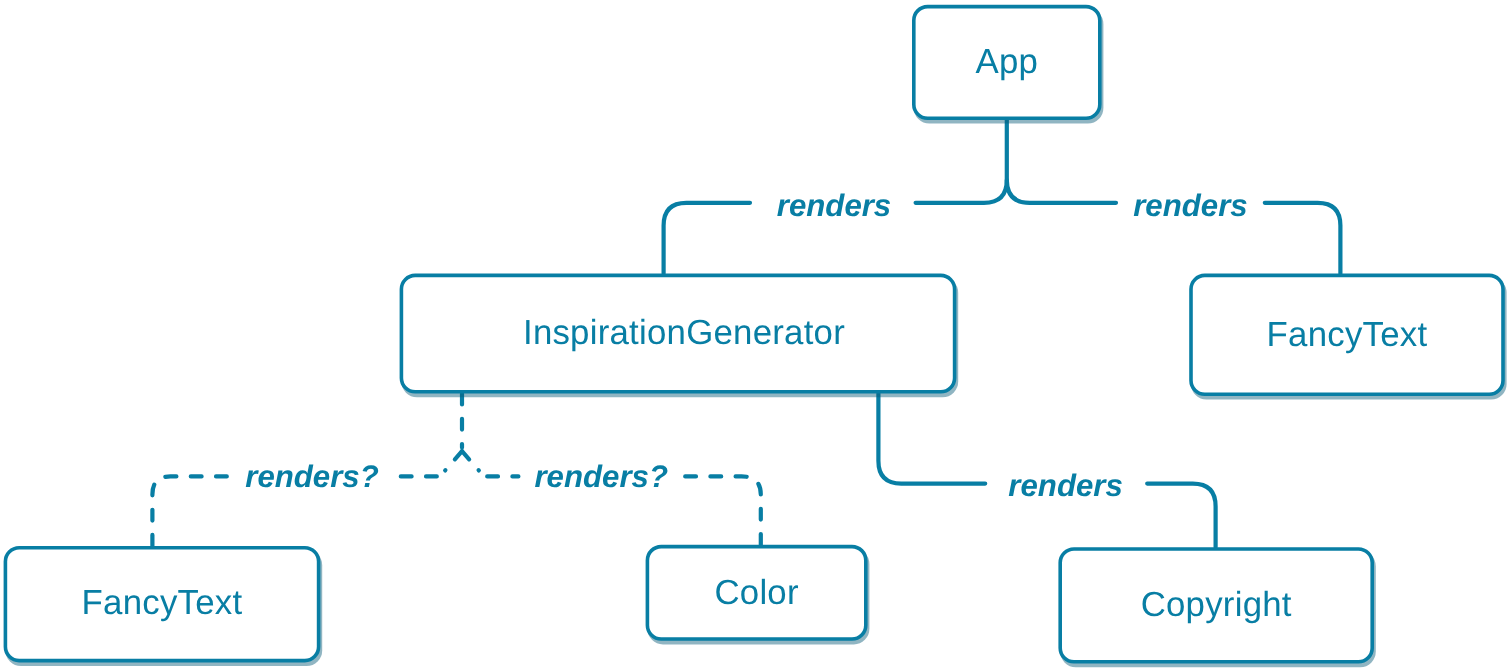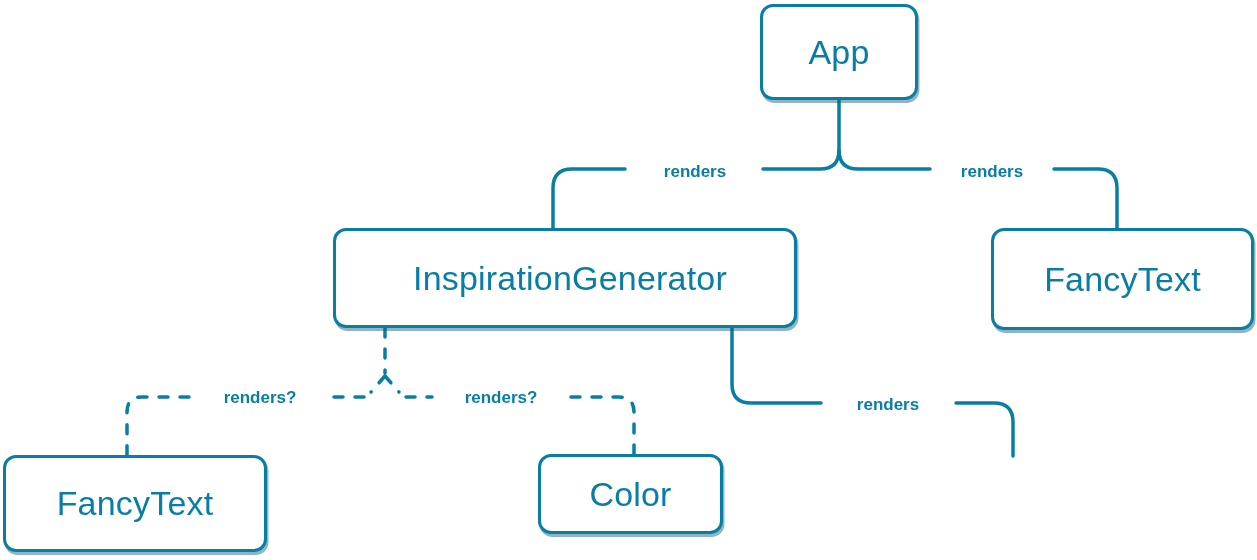--- a/index.html
+++ b/index.html
@@ -36,33 +36,34 @@
     position: absolute;
     box-sizing: border-box;
     background: var(--node-fill, #ffffff);
     border: 3px solid var(--accent, #087EA4);
     border-radius: 13px;
     box-shadow: 1.5px 3px 0 rgba(8, 90, 120, 0.45);
     display: flex;
     align-items: center;
     justify-content: center;
     color: var(--accent, #087EA4);
-    font-size: 34px;
+    font-size: 29px;
     font-weight: 500;
     letter-spacing: 0.2px;
     white-space: nowrap;
   }
   .edge-label {
     position: absolute;
     transform: translate(-50%, -50%);
     color: var(--accent, #087EA4);
-    font-size: 17px;
+    font-size: 26px;
     font-weight: 700;
     white-space: nowrap;
     line-height: 1;
+    font-style: italic;
   }
 </style>
 </head>
 <body>
 
 <div class="diagram">
 
   <svg class="edges" viewBox="0 0 1257 560" xmlns="http://www.w3.org/2000/svg" aria-hidden="true">
 
     <path d="M 839 100 V 150 Q 839 169 820 169 H 763"></path>
@@ -98,20 +99,23 @@
   </div>
 
   <div class="node" style="left:3px; top:455px; width:264px; height:97px;">
     <span>FancyText</span>
   </div>
 
   <div class="node" style="left:538px; top:454px; width:185px; height:80px;">
     <span>Color</span>
   </div>
 
+  <div class="node" style="left:882px; top:456px; width:263px; height:97px;">
+    <span>Copyright</span>
+  </div>
 
   <span class="edge-label" style="left:695px; top:171px;">renders</span>
 
   <span class="edge-label" style="left:992px; top:171px;">renders</span>
 
   <span class="edge-label" style="left:260px; top:397px;">renders?</span>
 
   <span class="edge-label" style="left:501px; top:397px;">renders?</span>
 
   <span class="edge-label" style="left:888px; top:404px;">renders</span>

